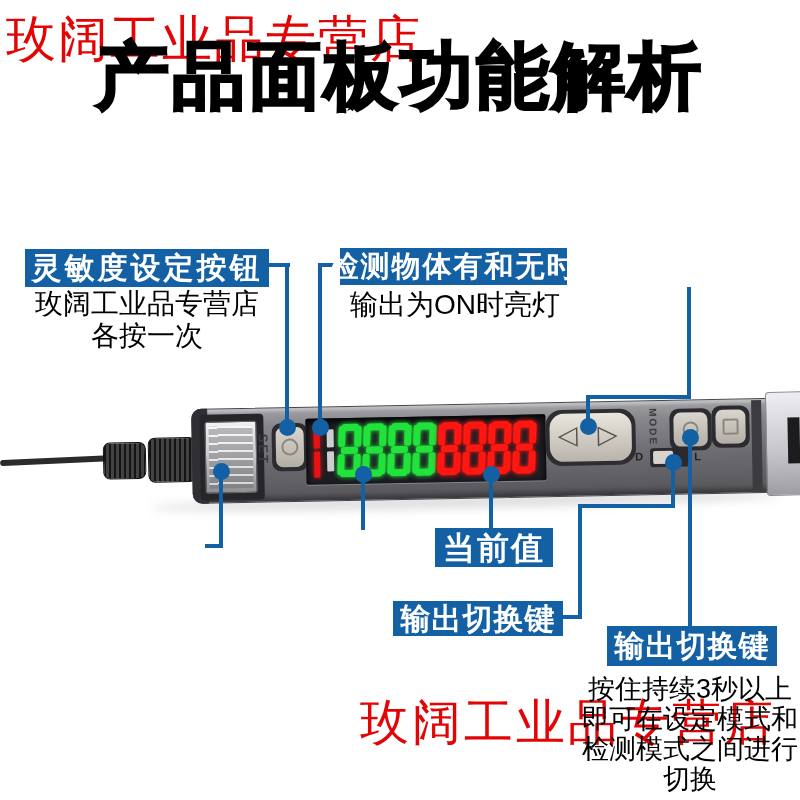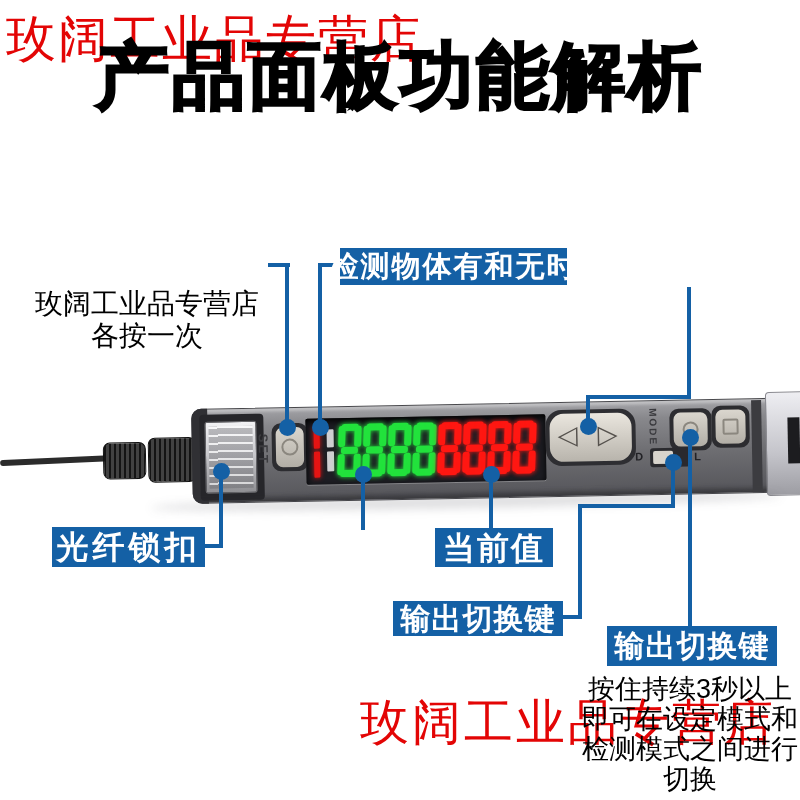--- a/index.html
+++ b/index.html
@@ -130,27 +130,28 @@
 </head>
 <body>
 
 <div class="page">
 
   <div class="wm wm-top">玫阔工业品专营店</div>
   <div class="wm wm-bottom">玫阔工业品专营店</div>
 
   <div class="title">产品面板功能解析</div>
 
+  <div class="cbox cb1">灵敏度设定按钮</div>
   <div class="desc d1a">玫阔工业品专营店</div>
   <div class="desc d1b">各按一次</div>
 
   <div class="cbox cb2">检测物体有和无时</div>
-
-
-  <div class="cbox cb4">光纤锁扣</div>
+  <div class="desc d2">输出为ON时亮灯</div>
+
+
   <div class="cbox cb6">当前值</div>
   <div class="cbox cb7">输出切换键</div>
   <div class="cbox cb8">输出切换键</div>
   <div class="d8">
     <div>按住持续3秒以上</div>
     <div>即可在设定模式和</div>
     <div>检测模式之间进行</div>
     <div>切换</div>
   </div>
 

